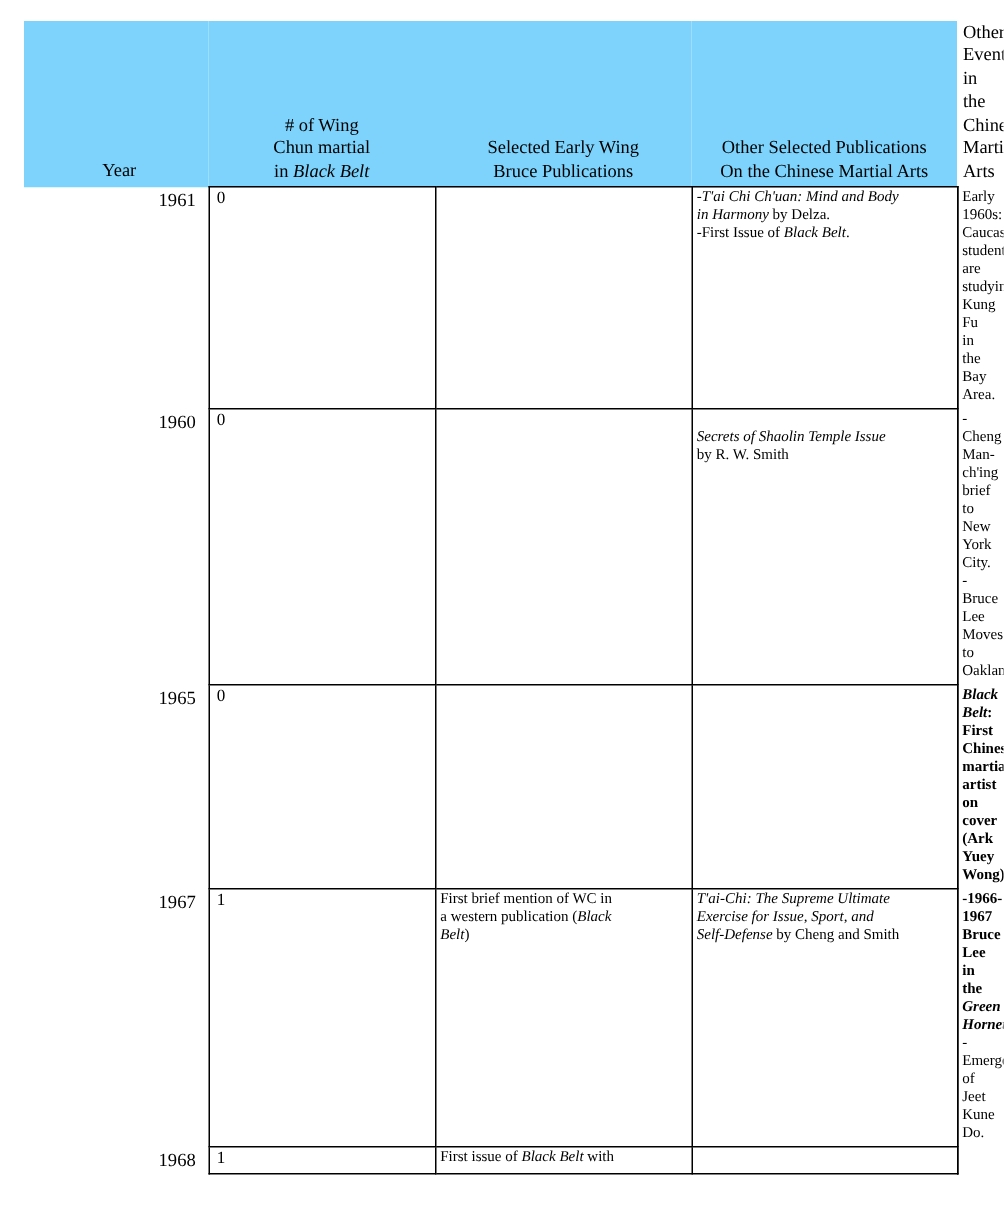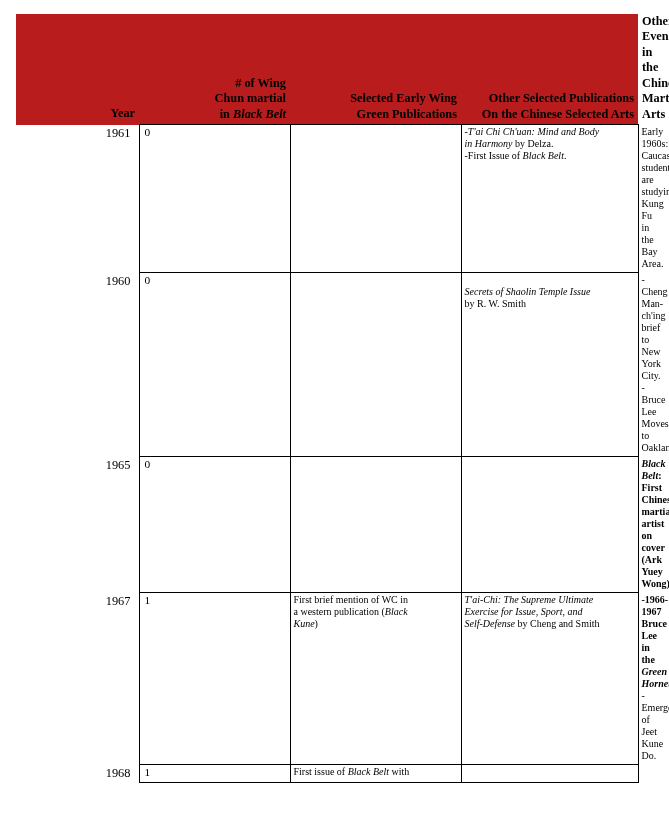--- a/index.html
+++ b/index.html
@@ -33,28 +33,28 @@
     font-size: 11.2px;
     line-height: 1.18;
   }
 
   table.timeline col.c-year   { width: 123px; }
   table.timeline col.c-count  { width: 151px; }
   table.timeline col.c-wcpubs { width: 171px; }
   table.timeline col.c-other  { width: 177px; }
 
   thead th {
-    font-weight: bold;
-    text-align: right;
+    font-weight: normal;
+    text-align: center;
     vertical-align: bottom;
     padding: 0 4px 2px 4px;
     font-size: 12.3px;
     line-height: 1.26;
     border: 0;
-    background: #b91c1c;
+    background: #7dd3fc;
   }
   thead th.h-year {
     padding-left: 8px;
     padding-bottom: 3px;
   }
 
   tbody td {
     border: 1px solid #000000;
     vertical-align: top;
     padding: 1px 3px 2px 3px;
@@ -103,25 +103,25 @@
         <th class="h-year">
           <span class="line">Year</span>
         </th>
         <th>
           <span class="line"># of Wing</span>
           <span class="line">Chun martial</span>
           <span class="line"><span>in </span><span class="it">Black Belt</span></span>
         </th>
         <th>
           <span class="line">Selected Early Wing</span>
-          <span class="line">Green Publications</span>
+          <span class="line">Bruce Publications</span>
         </th>
         <th>
           <span class="line">Other Selected Publications</span>
-          <span class="line">On the Chinese Selected Arts</span>
+          <span class="line">On the Chinese Martial Arts</span>
         </th>
         <th>
           <span class="line">Other Events in the Chinese</span>
           <span class="line">Martial Arts</span>
         </th>
       </tr>
     </thead>
     <tbody id="tbody">
         <tr>
           <td class="year-cell">1961</td>
@@ -161,21 +161,21 @@
             <span class="line"><span class="bi">Black Belt</span><span class="bd">: First Chinese martial</span></span>
             <span class="line"><span class="bd">artist on cover (Ark Yuey Wong).</span></span>
           </td>
         </tr>
         <tr>
           <td class="year-cell">1967</td>
           <td class="count-cell">1</td>
           <td>
             <span class="line"><span>First brief mention of WC in</span></span>
             <span class="line"><span>a western publication (</span><span class="it">Black</span></span>
-            <span class="line"><span class="it">Kune</span><span>)</span></span>
+            <span class="line"><span class="it">Belt</span><span>)</span></span>
           </td>
           <td>
             <span class="line"><span class="it">T'ai-Chi: The Supreme Ultimate</span></span>
             <span class="line"><span class="it">Exercise for Issue, Sport, and</span></span>
             <span class="line"><span class="it">Self-Defense</span><span> by Cheng and Smith</span></span>
           </td>
           <td>
             <span class="line"><span class="bd">-1966-1967 Bruce Lee in the </span><span class="bi">Green</span></span>
             <span class="line"><span class="bi">Hornet</span></span>
             <span class="line"><span>-Emergence of Jeet Kune Do.</span></span>

